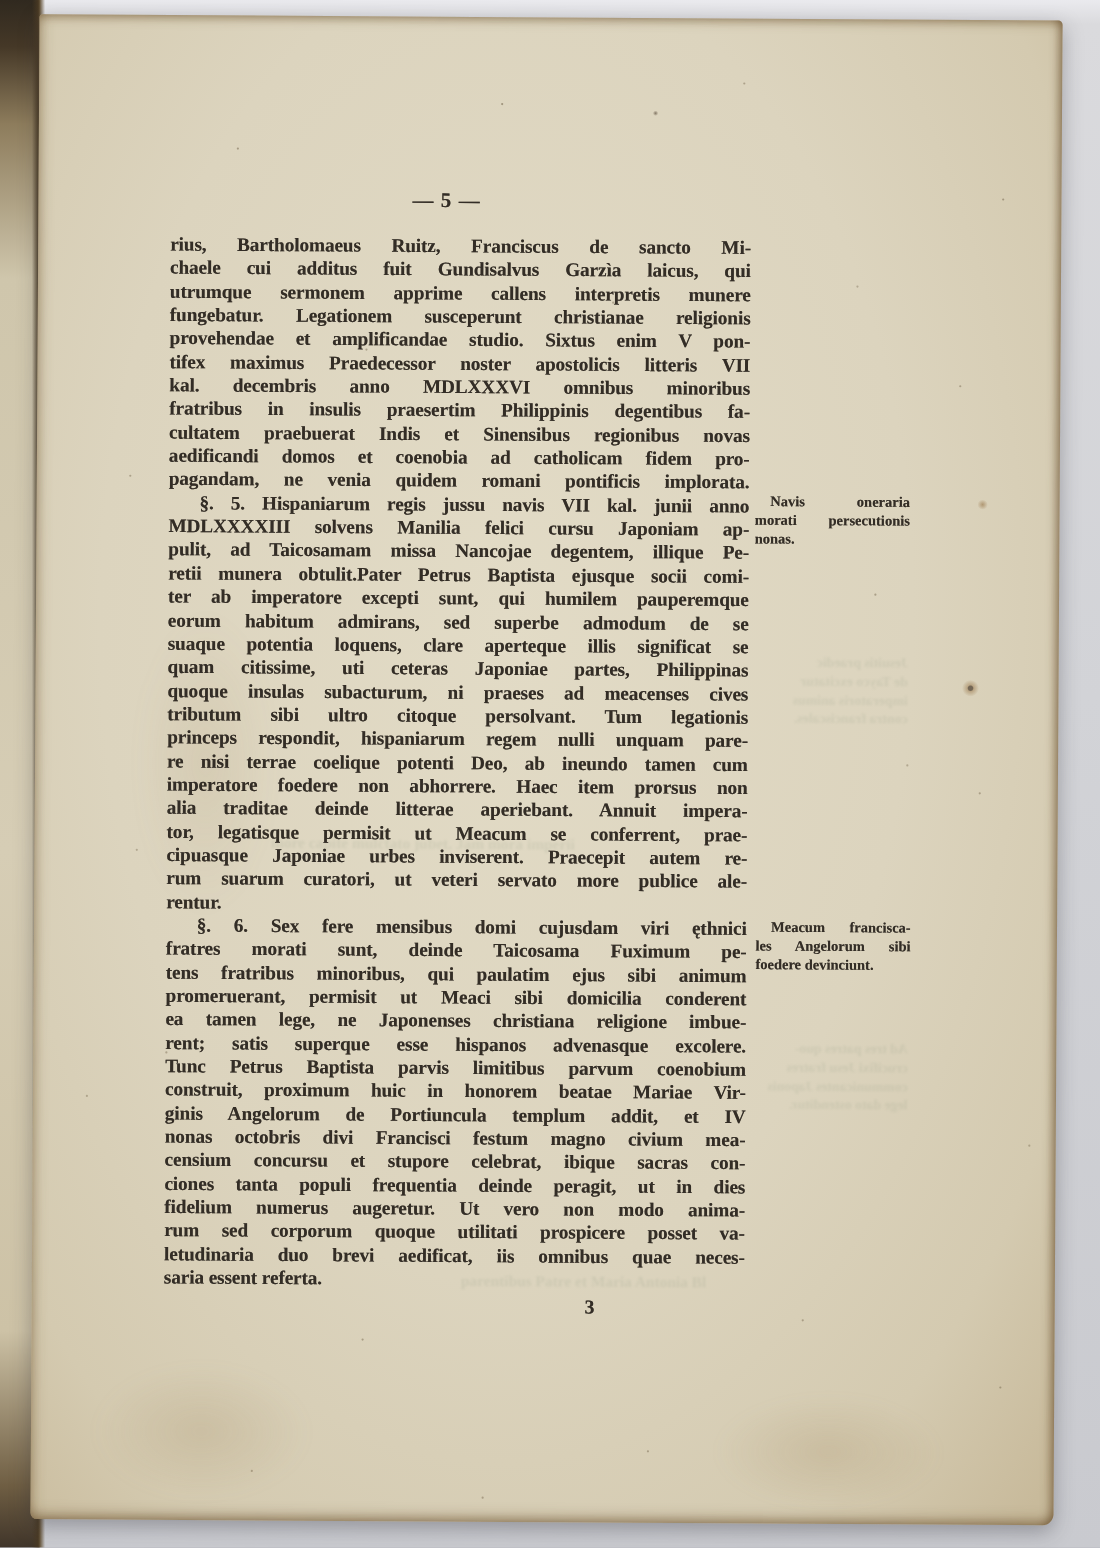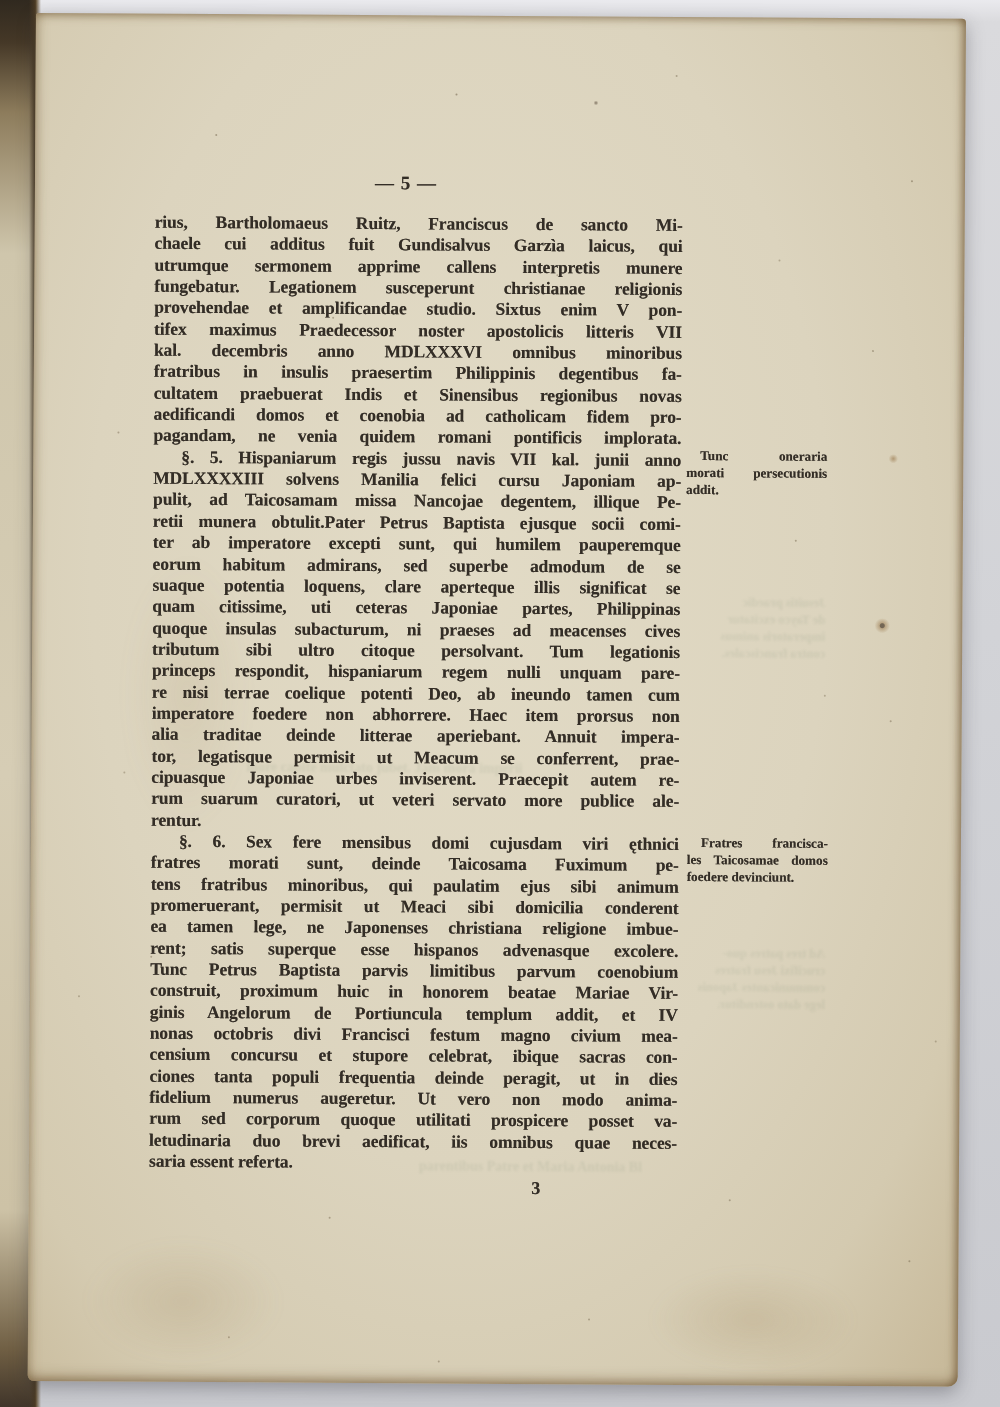--- a/index.html
+++ b/index.html
@@ -183,25 +183,25 @@
         <div class="line">nonas octobris divi Francisci festum magno civium mea-</div>
         <div class="line">censium concursu et stupore celebrat, ibique sacras con-</div>
         <div class="line">ciones tanta populi frequentia deinde peragit, ut in dies</div>
         <div class="line">fidelium numerus augeretur. Ut vero non modo anima-</div>
         <div class="line">rum sed corporum quoque utilitati prospicere posset va-</div>
         <div class="line">letudinaria duo brevi aedificat, iis omnibus quae neces-</div>
         <div class="line short">saria essent referta.</div>
       </div>
 
     <div class="note note1">
-        <div class="note-line first">Tunc oneraria</div>
+        <div class="note-line first">Navis oneraria</div>
         <div class="note-line">morati persecutionis</div>
-        <div class="note-line last">addit.</div>
+        <div class="note-line last">nonas.</div>
       </div>
     <div class="note note2">
-        <div class="note-line first">Fratres francisca-</div>
-        <div class="note-line">les Taicosamae domos</div>
+        <div class="note-line first">Meacum francisca-</div>
+        <div class="note-line">les Angelorum sibi</div>
         <div class="note-line last">foedere devinciunt.</div>
       </div>
 
     <div class="signature">3</div>
   </div>
 </div>
 
 </body></html>

